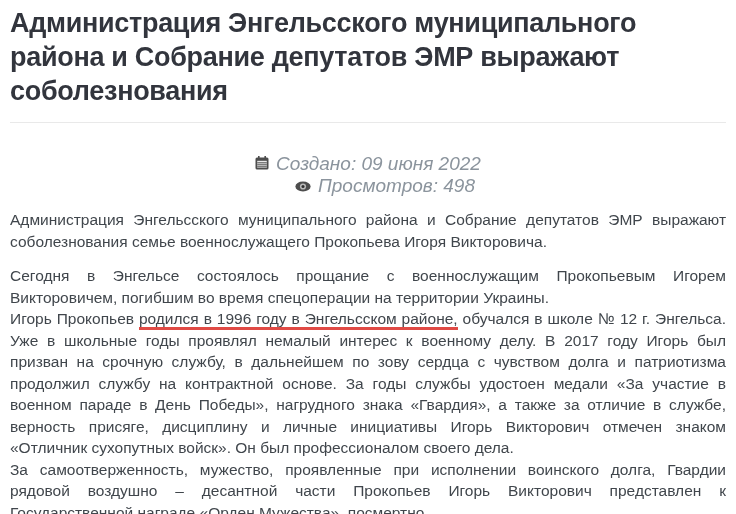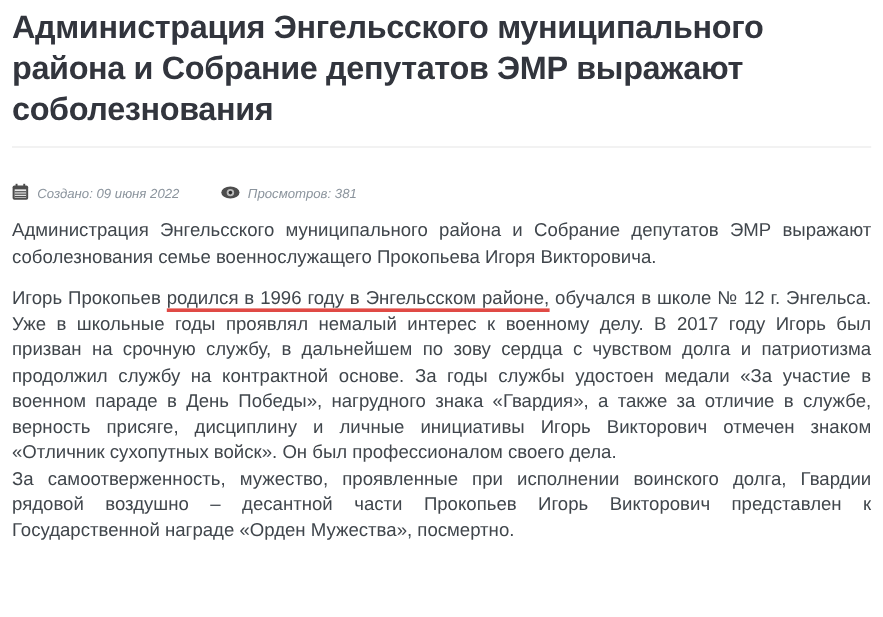--- a/index.html
+++ b/index.html
@@ -28,22 +28,23 @@
   .divider {
     margin-top: 14px;
     border-top: 1px solid #e9e9e9;
     height: 0;
   }
   .meta-row {
     margin-top: 30px;
     display: flex;
     align-items: center;
     font-style: italic;
-    font-size: 11px;
+    font-size: 19px;
     color: #8b949d;
+    flex-direction: column;
   }
   .meta-item {
     display: inline-flex;
     align-items: center;
   }
   .meta-item + .meta-item {
     margin-left: 34px;
   }
   .meta-icon {
     display: inline-block;
@@ -93,30 +94,33 @@
     </span>
 
     <span class="meta-item">
       <span class="meta-icon">
         <svg width="16" height="11" viewBox="0 0 16 11" aria-hidden="true">
           <ellipse cx="8" cy="5.5" rx="7.6" ry="5" fill="#4d4d4d"></ellipse>
           <circle cx="8" cy="5.5" r="3.1" fill="#b9b9b9"></circle>
           <circle cx="8" cy="5.5" r="1.5" fill="#2f2f2f"></circle>
         </svg>
       </span>
-      <span>Просмотров: 381</span>
+      <span>Просмотров: 498</span>
     </span>
   </div>
 
   <article class="article-body">
 
     <p class="p-lead">
       <span>Администрация Энгельсского муниципального района и Собрание депутатов ЭМР выражают соболезнования семье военнослужащего Прокопьева Игоря Викторовича.</span>
     </p>
 
+    <p>
+      <span>Сегодня в Энгельсе состоялось прощание с военнослужащим Прокопьевым Игорем Викторовичем, погибшим во время спецоперации на территории Украины.</span>
+    </p>
 
 
     <p>
       <span>Игорь Прокопьев </span><span class="red-underline">родился в 1996 году в Энгельсском районе,</span><span> обучался в школе № 12 г. Энгельса. Уже в школьные годы проявлял немалый интерес к военному делу. В 2017 году Игорь был призван на срочную службу, в дальнейшем по зову сердца с чувством долга и патриотизма продолжил службу на контрактной основе. За годы службы удостоен медали «За участие в военном параде в День Победы», нагрудного знака «Гвардия», а также за отличие в службе, верность присяге, дисциплину и личные инициативы Игорь Викторович отмечен знаком «Отличник сухопутных войск». Он был профессионалом своего дела.</span>
     </p>
 
     <p>
       <span>За самоотверженность, мужество, проявленные при исполнении воинского долга, Гвардии рядовой воздушно – десантной части Прокопьев Игорь Викторович представлен к Государственной награде «Орден Мужества», посмертно.</span>
     </p>
 

